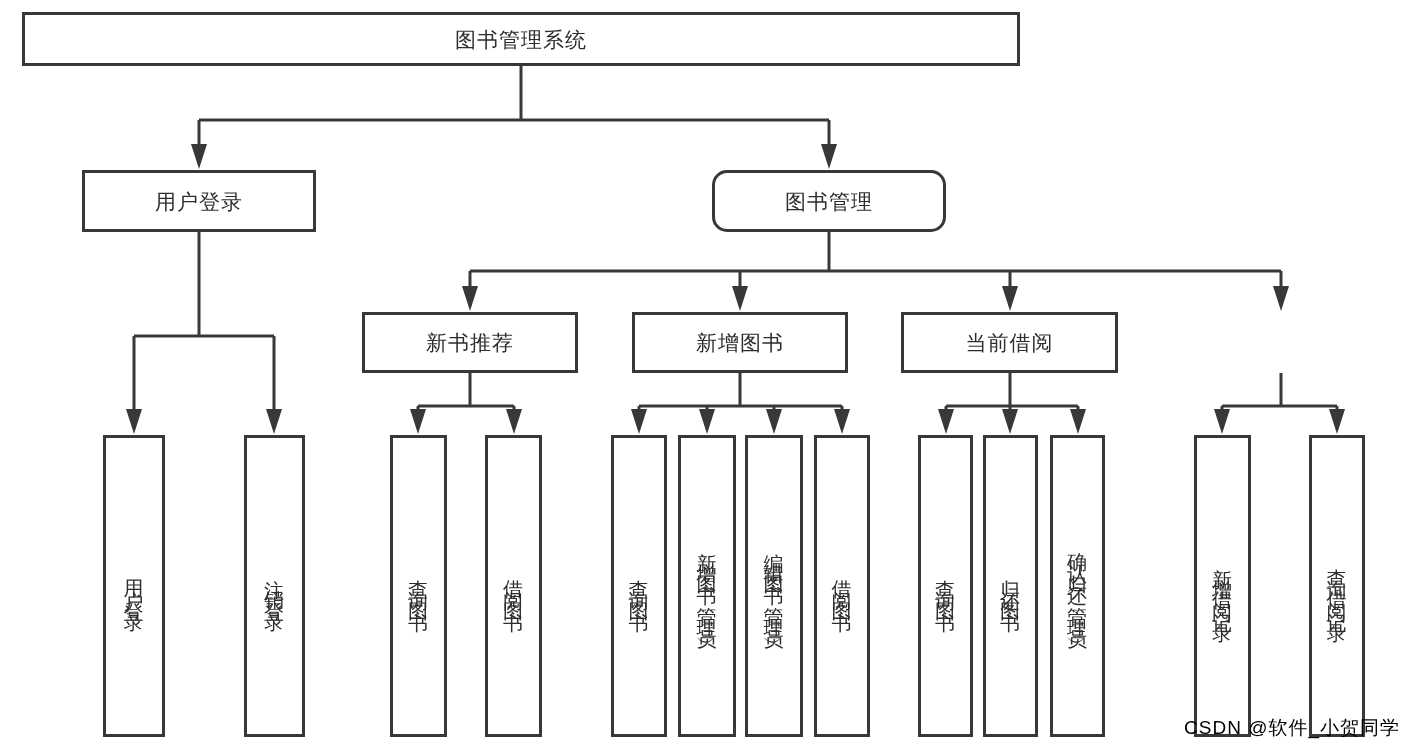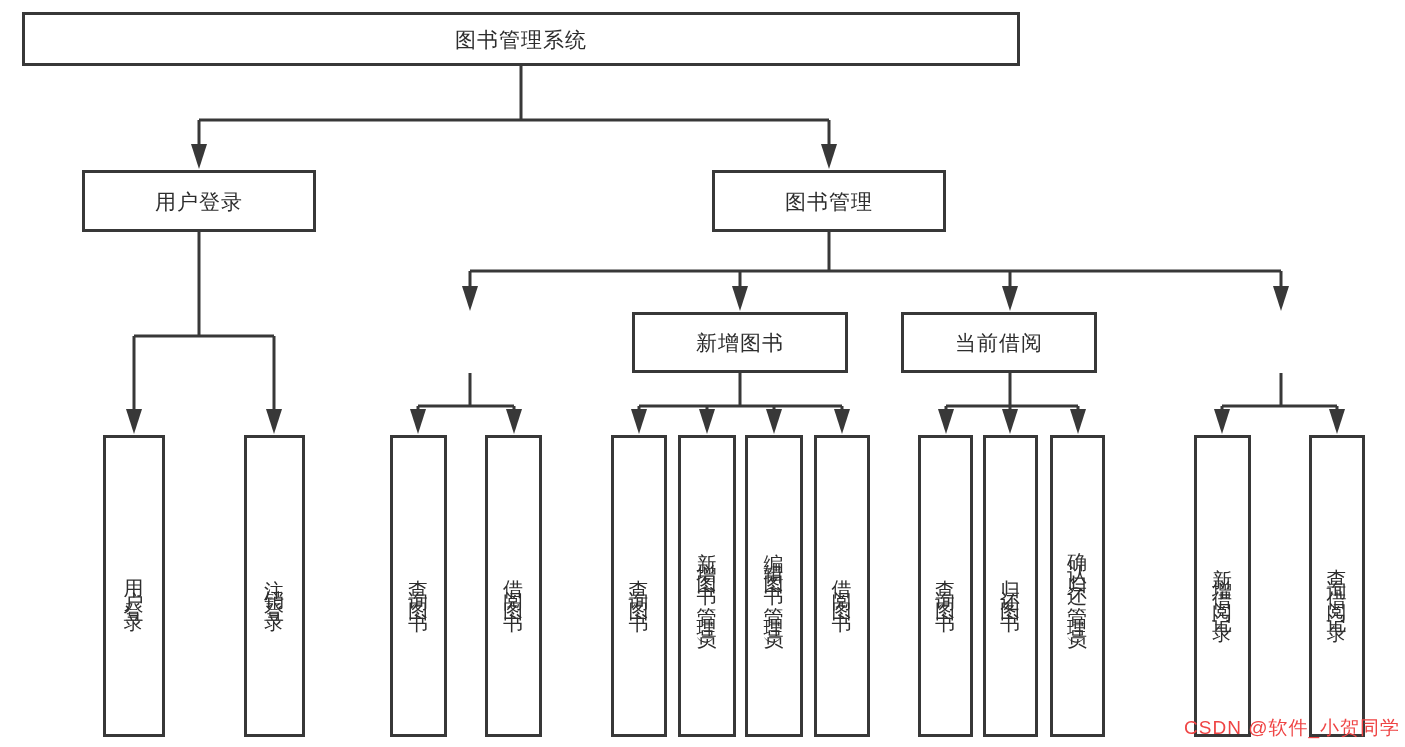--- a/index.html
+++ b/index.html
@@ -42,21 +42,21 @@
     font-size: 20px;
     letter-spacing: 11px;
     line-height: 1;
     white-space: nowrap;
   }
   #watermark {
     position: absolute;
     right: 5px;
     top: 715px;
     font-size: 19px;
-    color: #ef4444;
+    color: #000000;
     letter-spacing: 1px;
     white-space: nowrap;
   }
 </style>
 </head>
 <body>
 
 <div id="stage">
 
   <svg id="connector-layer" viewBox="0 0 1405 747" xmlns="http://www.w3.org/2000/svg">
@@ -92,28 +92,31 @@
     </g>
   </svg>
 
   <div class="box" style="left:22px; top:12px; width:998px; height:54px;">
     <span class="hlabel">图书管理系统</span>
   </div>
 
   <div class="box" style="left:82px; top:170px; width:234px; height:62px;">
     <span class="hlabel">用户登录</span>
   </div>
-  <div class="box" style="left:712px; top:170px; width:234px; height:62px;">
+  <div class="box" style="left:712px; top:170px; width:234px; height:62px;border-radius:15px;">
     <span class="hlabel">图书管理</span>
   </div>
 
+  <div class="box" style="left:362px; top:312px; width:216px; height:61px;">
+    <span class="hlabel">新书推荐</span>
+  </div>
   <div class="box" style="left:632px; top:312px; width:216px; height:61px;">
     <span class="hlabel">新增图书</span>
   </div>
-  <div class="box" style="left:901px; top:312px; width:196px; height:61px;">
+  <div class="box" style="left:901px; top:312px; width:217px; height:61px;">
     <span class="hlabel">当前借阅</span>
   </div>
 
   <div class="box vtext" style="left:103px; top:435px; width:62px; height:302px;">
     <span class="vlabel">用户登录</span>
   </div>
   <div class="box vtext" style="left:244px; top:435px; width:61px; height:302px;">
     <span class="vlabel">注销登录</span>
   </div>
 

